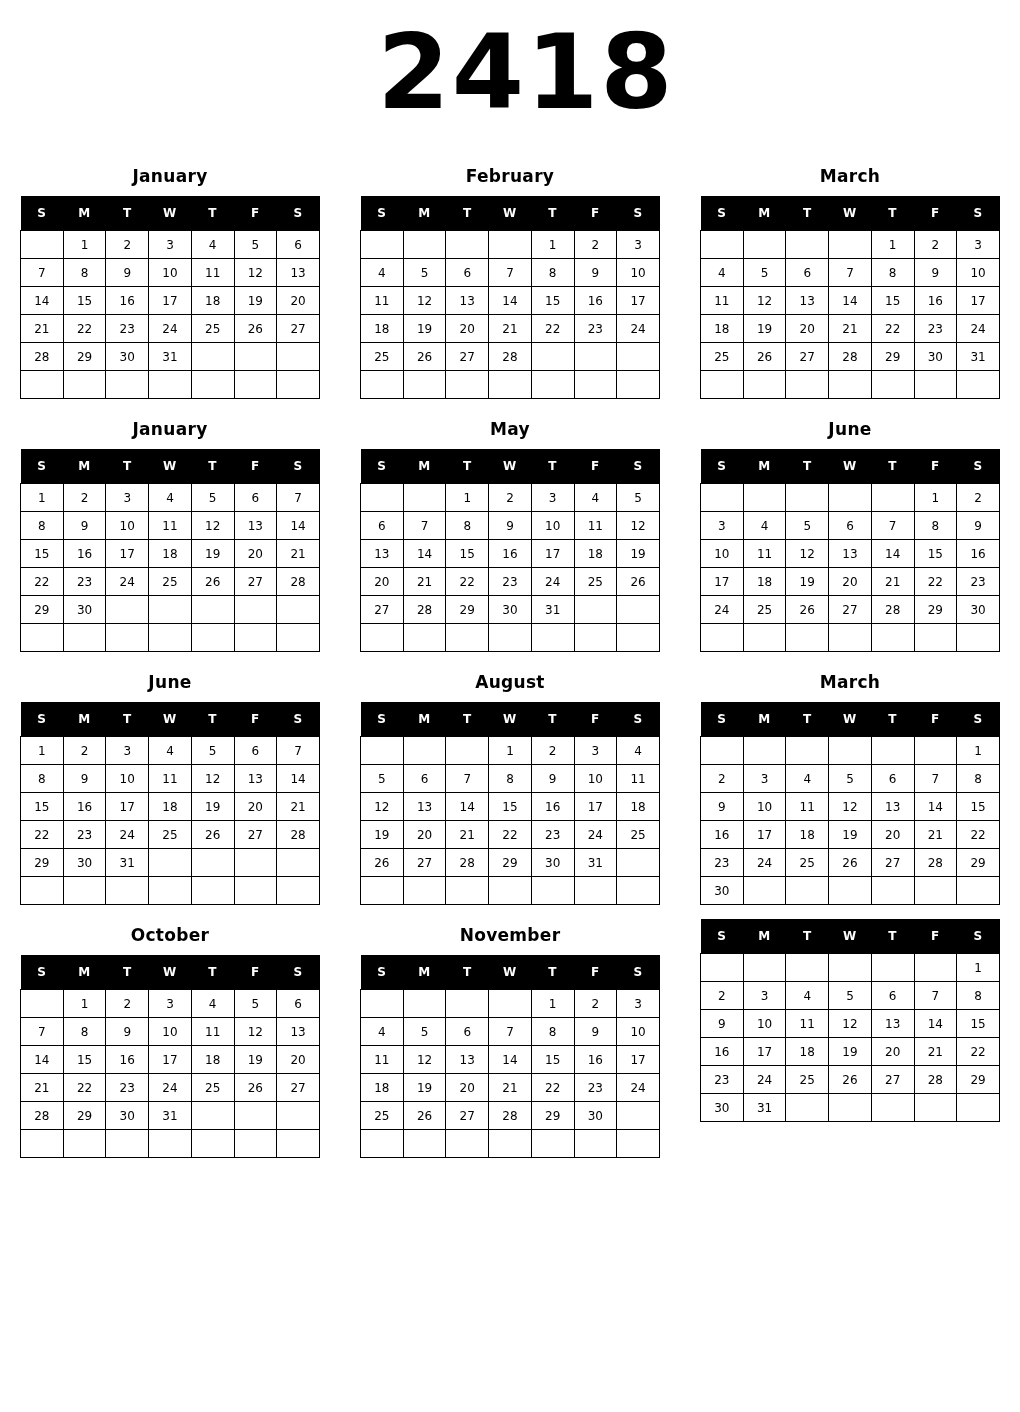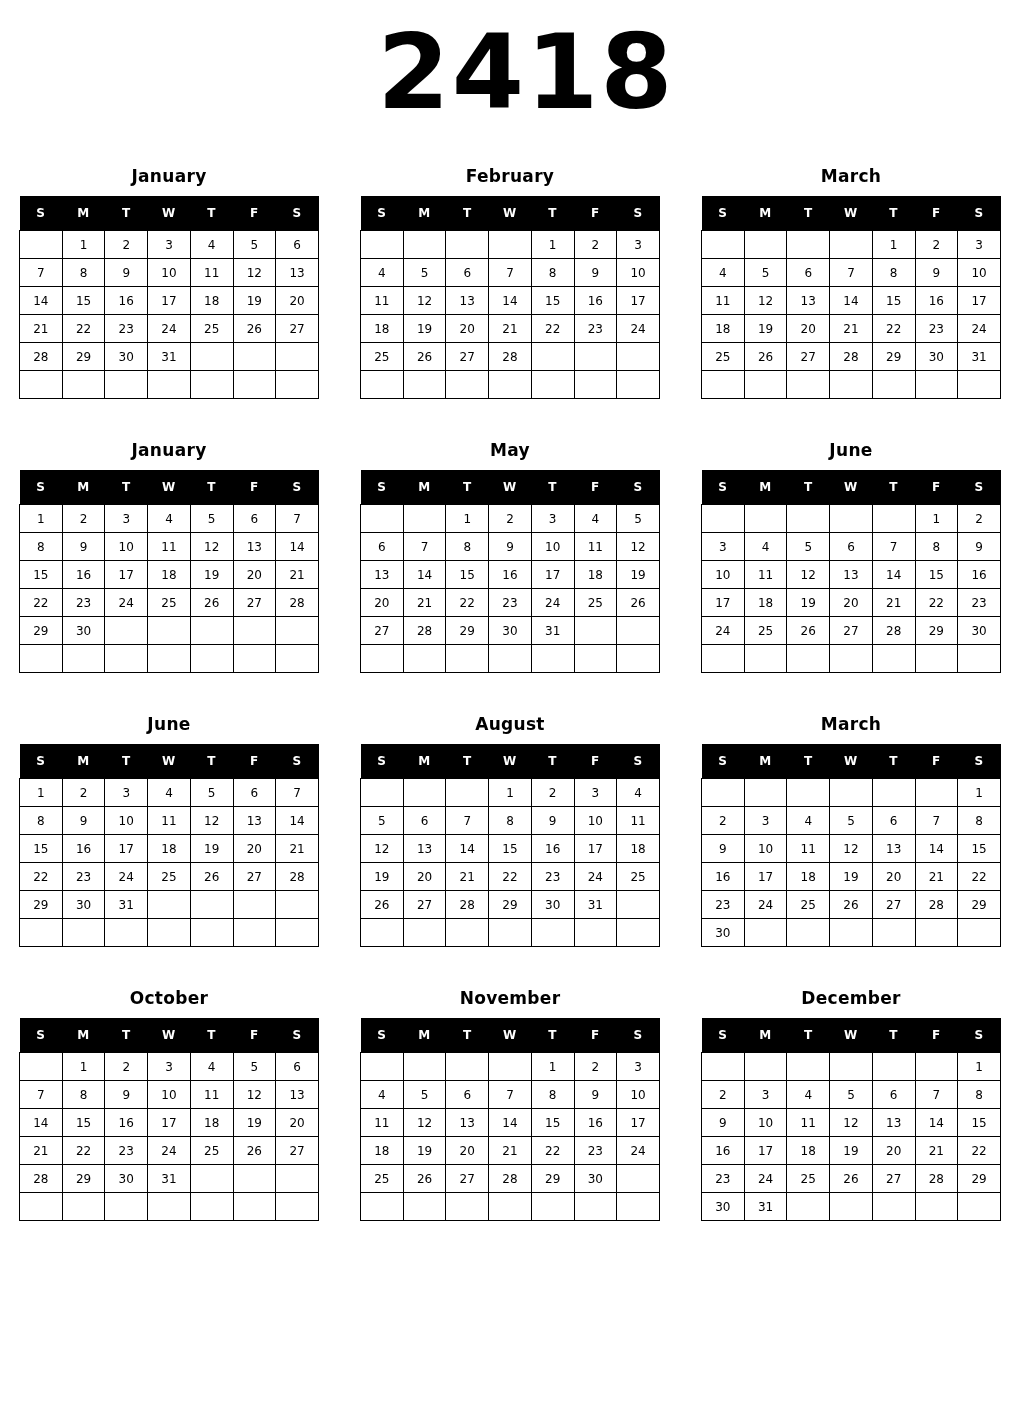--- a/index.html
+++ b/index.html
@@ -32,21 +32,20 @@
     font-family: "DejaVu Sans", sans-serif;
     padding-left: 32px;
   }
   .months-grid {
     display: grid;
     grid-template-columns: repeat(3, 320px);
     justify-content: center;
     column-gap: 20px;
     row-gap: 0px;
     margin-top: 26px;
-    gap: 21px;
   }
   .month {
     width: 320px;
     margin-bottom: 14px;
   }
   .month-name {
     text-align: center;
     font-size: 17px;
     font-weight: bold;
     padding: 6px 0 10px 0;
@@ -874,21 +873,20 @@
               <td class="empty"></td>
               <td class="empty"></td>
               <td class="empty"></td>
               <td class="empty"></td>
               <td class="empty"></td>
             </tr>
           </tbody>
         </table>
       </div>
       <div class="month">
-        <div class="month-name">December</div>
         <table class="cal">
           <thead>
             <tr>
               <th>S</th>
               <th>M</th>
               <th>T</th>
               <th>W</th>
               <th>T</th>
               <th>F</th>
               <th>S</th>

